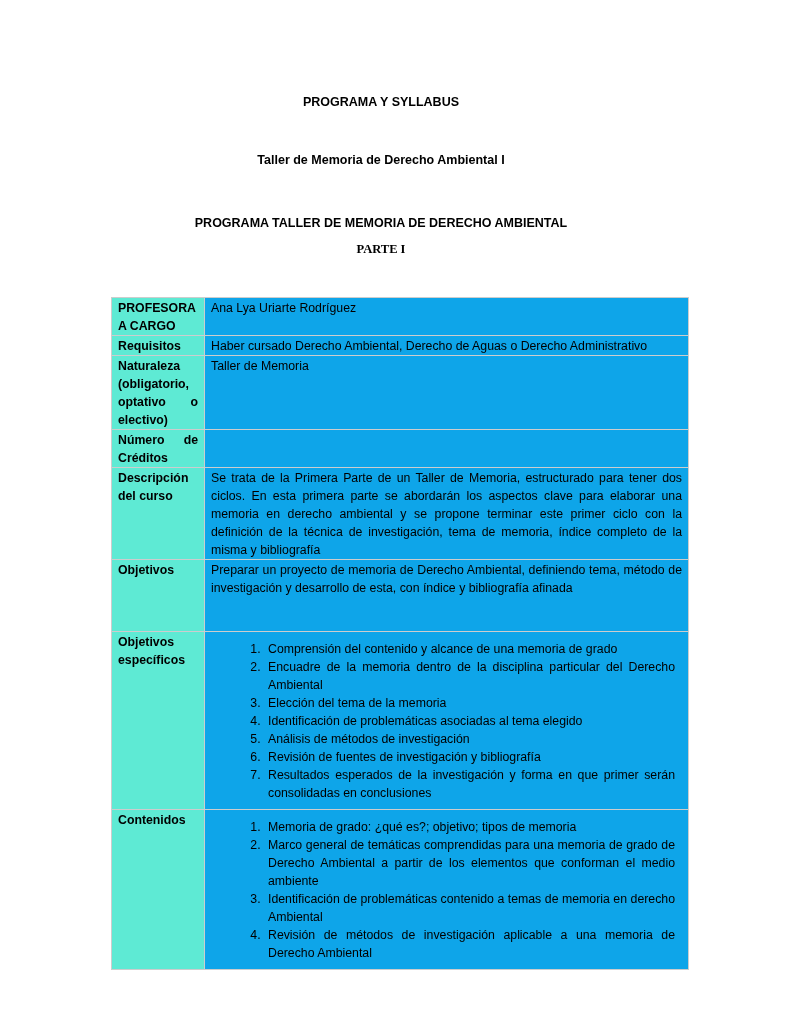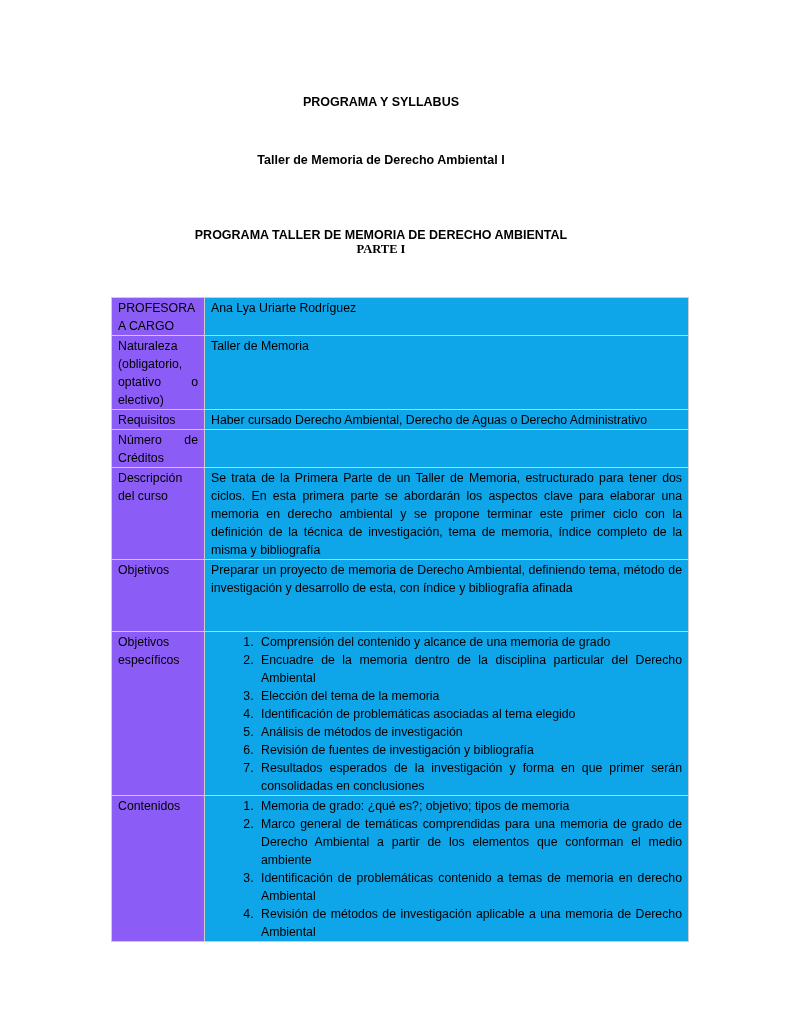--- a/index.html
+++ b/index.html
@@ -1,53 +1,53 @@
 <!DOCTYPE html>
 <html><head>
 <meta charset="utf-8">
 <style>
   html, body { margin: 0; padding: 0; background: #ffffff; }
   body { width: 800px; height: 1035px; position: relative; font-family: "Liberation Sans", "DejaVu Sans", sans-serif; color: #000; }
   .title { position: absolute; left: 0; width: 762px; text-align: center; font-size: 12.5px; }
   .bold { font-weight: bold; }
   #t1 { top: 95px; }
   #t2 { top: 153px; }
-  #t3 { top: 228px; }
+  #t3 { top: 216px; }
   #t4 { top: 242px; font-family: Liberation Serif, serif; }
   table.syl { position: absolute; left: 111px; top: 297px; width: 578px; border-collapse: collapse; font-size: 12.3px; line-height: 18px; }
   table.syl td { border: 1.5px solid #cdcdcd; vertical-align: top; padding: 1px 6px 0 6px; }
-  td.lbl { width: 80px; background: #8b5cf6; font-weight: normal; text-align: justify; }
+  td.lbl { width: 80px; background: #5eead4; font-weight: bold; text-align: justify; }
   td.val { background: #0ea5e9; text-align: justify; }
-  ol { margin: 0; padding-left: 46px; }
+  ol { margin: 7px; padding-left: 46px; }
   ol li { padding-left: 4px; }
   .tall-obj { height: 70px; }
   .tall-nat { height: 70px; }
   .tall-cred { height: 36px; }
 </style>
 </head>
 <body>
 
 <div id="t1" class="title bold">PROGRAMA Y SYLLABUS</div>
 <div id="t2" class="title bold">Taller de Memoria de Derecho Ambiental I</div>
 <div id="t3" class="title bold">PROGRAMA TALLER DE MEMORIA DE DERECHO AMBIENTAL</div>
 <div id="t4" class="title bold">PARTE I</div>
 
 <table class="syl">
   <tbody>
       <tr>
     <td class="lbl">PROFESORA A CARGO</td>
     <td class="val">Ana Lya Uriarte Rodríguez</td>
   </tr>
   <tr>
+    <td class="lbl">Requisitos</td>
+    <td class="val">Haber cursado Derecho Ambiental, Derecho de Aguas o Derecho Administrativo</td>
+  </tr>
+  <tr>
     <td class="lbl tall-nat">Naturaleza (obligatorio, optativo o electivo)</td>
     <td class="val">Taller de Memoria</td>
-  </tr>
-  <tr>
-    <td class="lbl">Requisitos</td>
-    <td class="val">Haber cursado Derecho Ambiental, Derecho de Aguas o Derecho Administrativo</td>
   </tr>
   <tr>
     <td class="lbl tall-cred">Número de Créditos</td>
     <td class="val"></td>
   </tr>
   <tr>
     <td class="lbl">Descripción del curso</td>
     <td class="val">Se trata de la Primera Parte de un Taller de Memoria, estructurado para tener dos ciclos. En esta primera parte se abordarán los aspectos clave para elaborar una memoria en derecho ambiental y se propone terminar este primer ciclo con la definición de la técnica de investigación, tema de memoria, índice completo de la misma y bibliografía</td>
   </tr>
   <tr>

